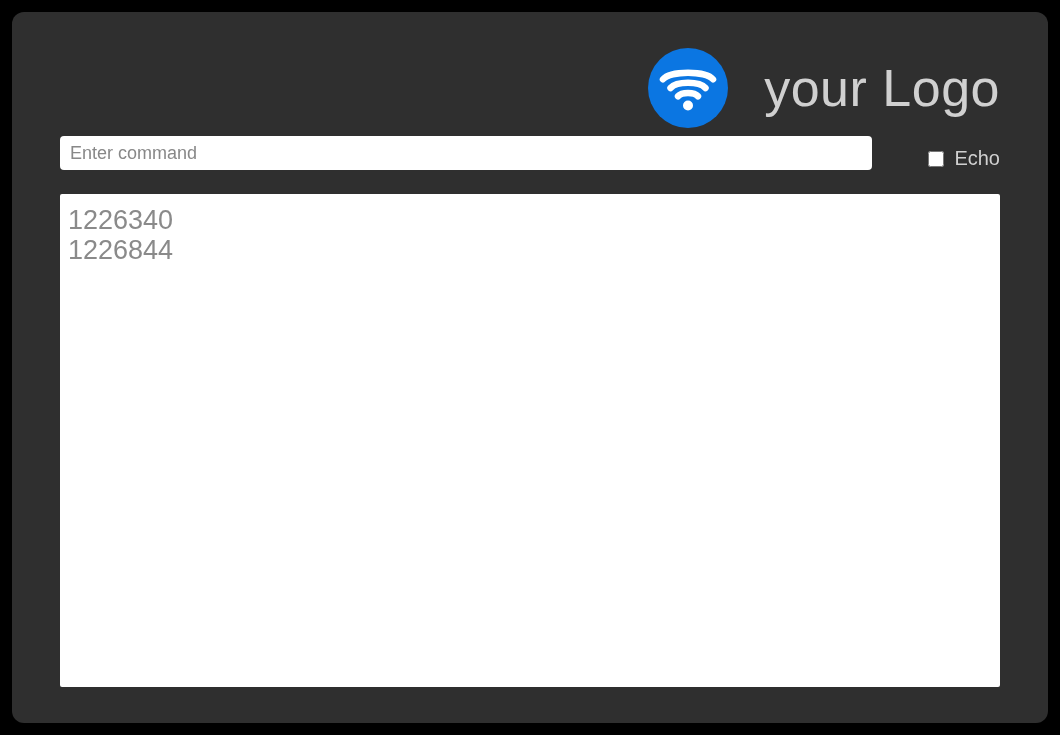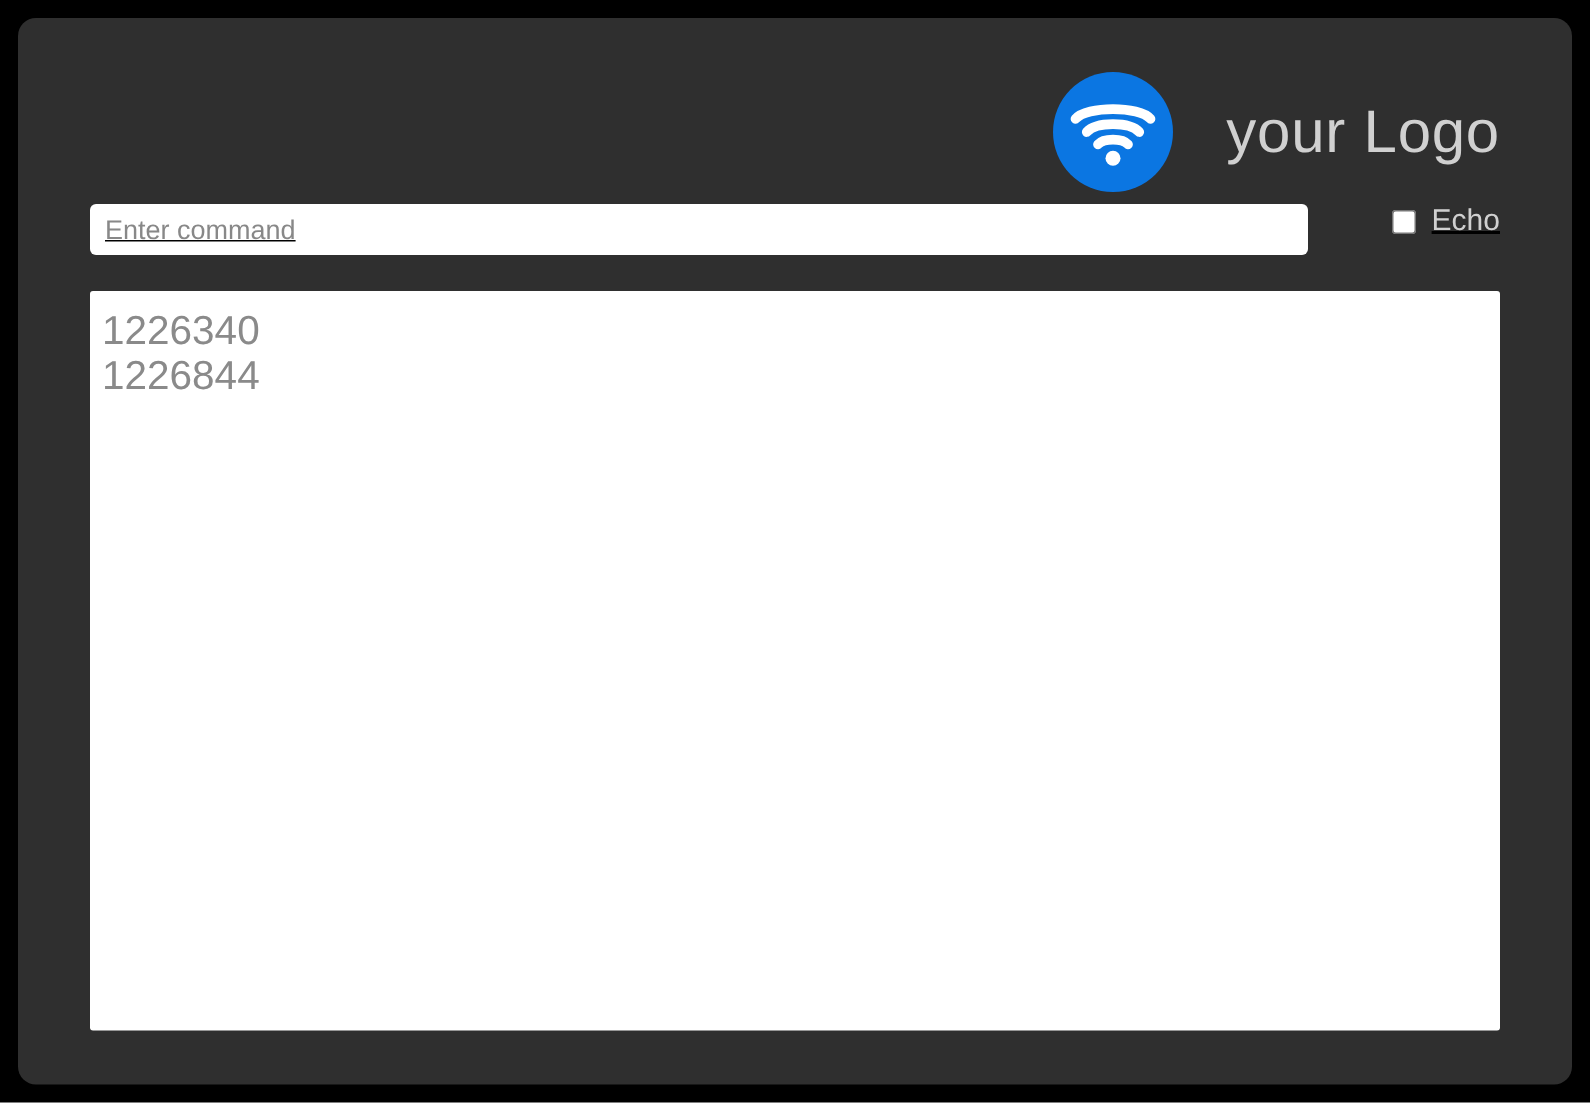--- a/index.html
+++ b/index.html
@@ -38,37 +38,36 @@
       background: #0b76e2;
       display: flex;
       align-items: center;
       justify-content: center;
     }
     .wifi-svg {
       width: 60px;
       height: 60px;
     }
     .logo-text {
-      font-size: 40px;
+      font-size: 52px;
       color: #d0d0d0;
       font-weight: 400;
       letter-spacing: 0.5px;
     }
     .title {
       font-size: 40px;
       font-weight: 700;
       color: #bdbdbd;
       margin-bottom: 20px;
     }
     .controls {
       display: flex;
-      align-items: flex-start;
+      align-items: flex-end;
       gap: 18px;
       margin-bottom: 24px;
-      text-decoration: underline;
     }
     .cmd-input {
       flex: 1;
       height: 34px;
       border-radius: 4px;
       border: none;
       padding: 0 10px;
       font-size: 18px;
       color: #333;
       background: #fff;

